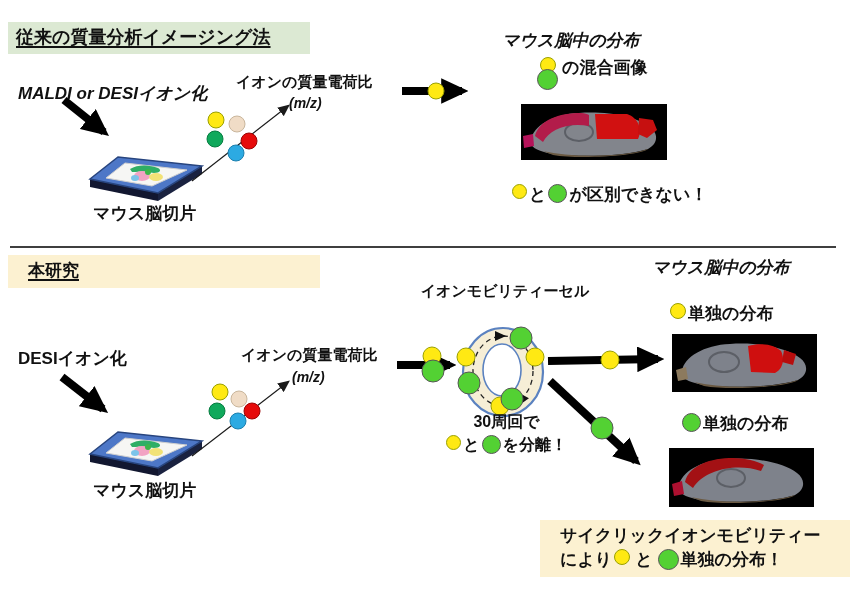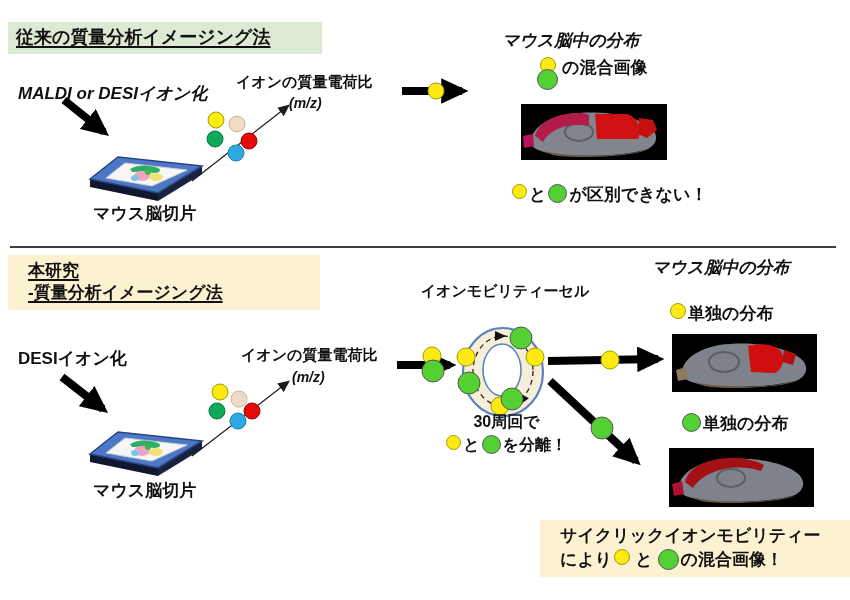--- a/index.html
+++ b/index.html
@@ -7,21 +7,21 @@
           font-family:"Liberation Sans","DejaVu Sans",sans-serif;color:#111;}
   .abs{position:absolute;}
   .b{font-weight:700;}
   .i{font-style:italic;}
   .t18{font-size:18px;line-height:1.25;}
   .t17{font-size:17px;line-height:1.3;}
   .t16{font-size:16px;line-height:1.3;}
   .t15{font-size:15px;line-height:1.25;}
   .t14{font-size:14px;line-height:1.2;}
   .underline{text-decoration:underline;text-underline-offset:3px;text-decoration-thickness:1.5px;}
-  .greenbox{background:#dce9d3;padding:4px 22px 5px 8px;}
+  .greenbox{background:#dce9d3;padding:4px 10px 5px 8px;}
   .creambox{background:#fcf1d1;padding:5px 10px 6px 20px;}
   .dot{display:inline-block;border-radius:50%;box-sizing:border-box;vertical-align:middle;flex:none;}
   .dot-yellow{background:#ffe913;border:1.5px solid #9aa000;}
   .dot-green{background:#53d133;border:1.5px solid #565656;}
   .inline-line{display:flex;align-items:flex-start;gap:2px;white-space:nowrap;}
   .stack-icon{position:relative;width:24px;height:36px;display:inline-block;flex:none;}
   .stack-icon .top{position:absolute;top:0;left:4px;width:16px;height:16px;}
   .stack-icon .bottom{position:absolute;top:12px;left:1px;width:21px;height:21px;}
   svg{display:block;}
 </style>
@@ -169,21 +169,20 @@
 
   <div class="abs inline-line t17 b" style="left:512px;top:184px;">
     <span class="dot dot-yellow" style="width:15px;height:15px;"></span>
     <span>と</span>
     <span class="dot dot-green" style="width:19px;height:19px;"></span>
     <span>が区別できない！</span>
   </div>
 
   <div class="abs creambox" style="left:8px;top:255px;width:282px;">
     <div class="t17 b underline">本研究</div>
-    <div class="t17 b underline">-質量分析イメージング法</div>
   </div>
 
   <div class="abs t17 b" style="left:18px;top:348px;">DESIイオン化</div>
 
   <div class="abs t15 b" style="left:241px;top:346px;">イオンの質量電荷比</div>
   <div class="abs t14 b i" style="left:292px;top:369px;">(m/z)</div>
 
   <div class="abs t17 b" style="left:93px;top:480px;">マウス脳切片</div>
 
   <div class="abs t15 b" style="left:415px;top:282px;width:180px;text-align:center;">
@@ -212,17 +211,17 @@
     <span>単独の分布</span>
   </div>
 
   <div class="abs creambox" style="left:540px;top:520px;width:288px;">
     <div class="t17 b">サイクリックイオンモビリティー</div>
     <div class="inline-line t17 b" style="margin-top:2px;">
       <span>により</span>
       <span class="dot dot-yellow" style="width:16px;height:16px;"></span>
       <span style="margin:0 3px;">と</span>
       <span class="dot dot-green" style="width:21px;height:21px;"></span>
-      <span>の混合画像！</span>
+      <span>単独の分布！</span>
     </div>
   </div>
 
 </div>
 
 </body></html>

